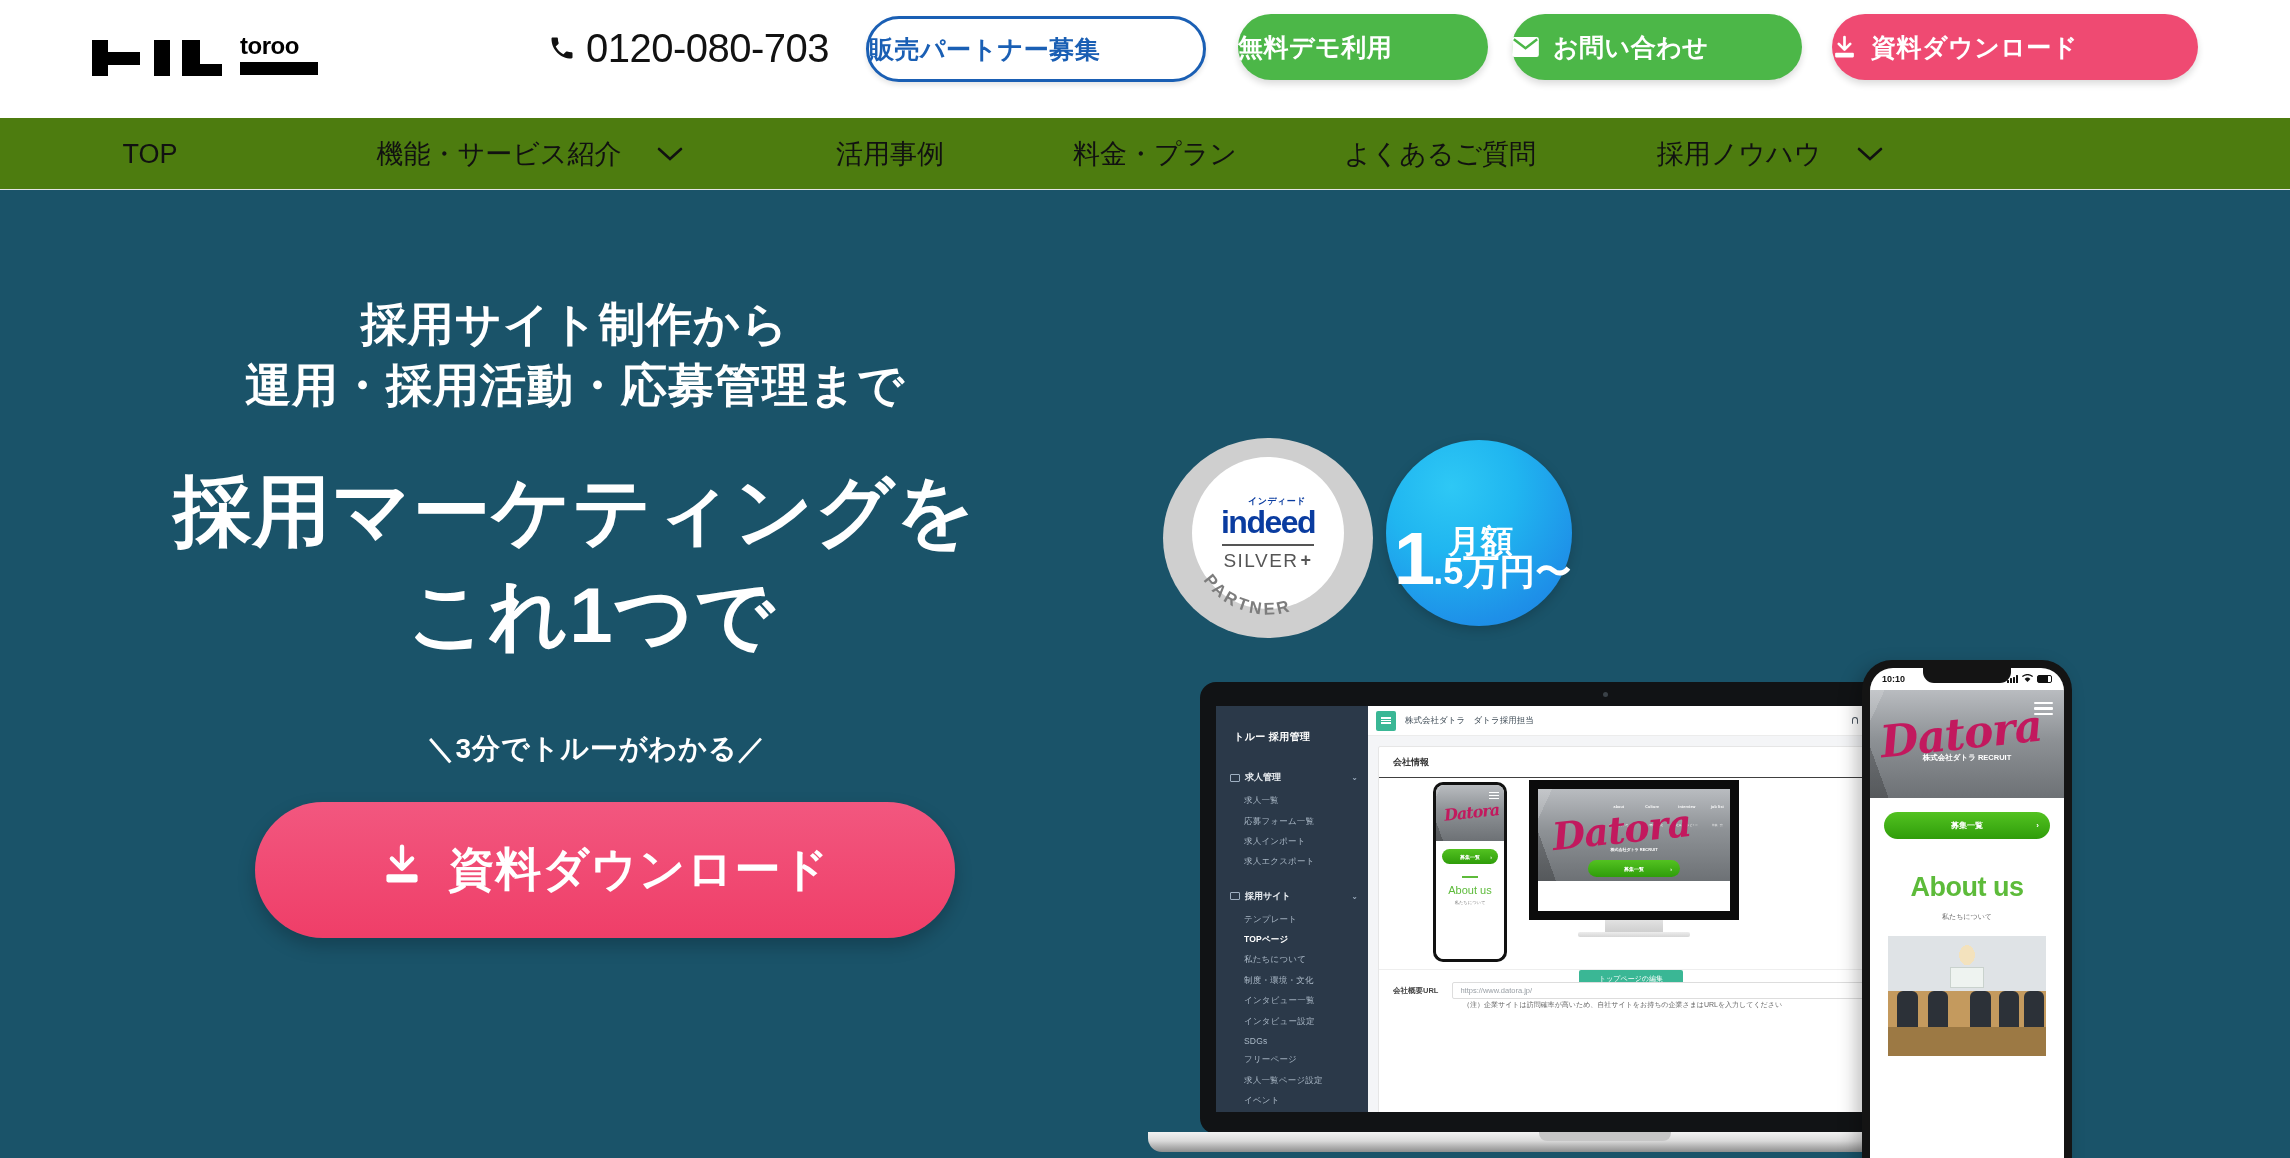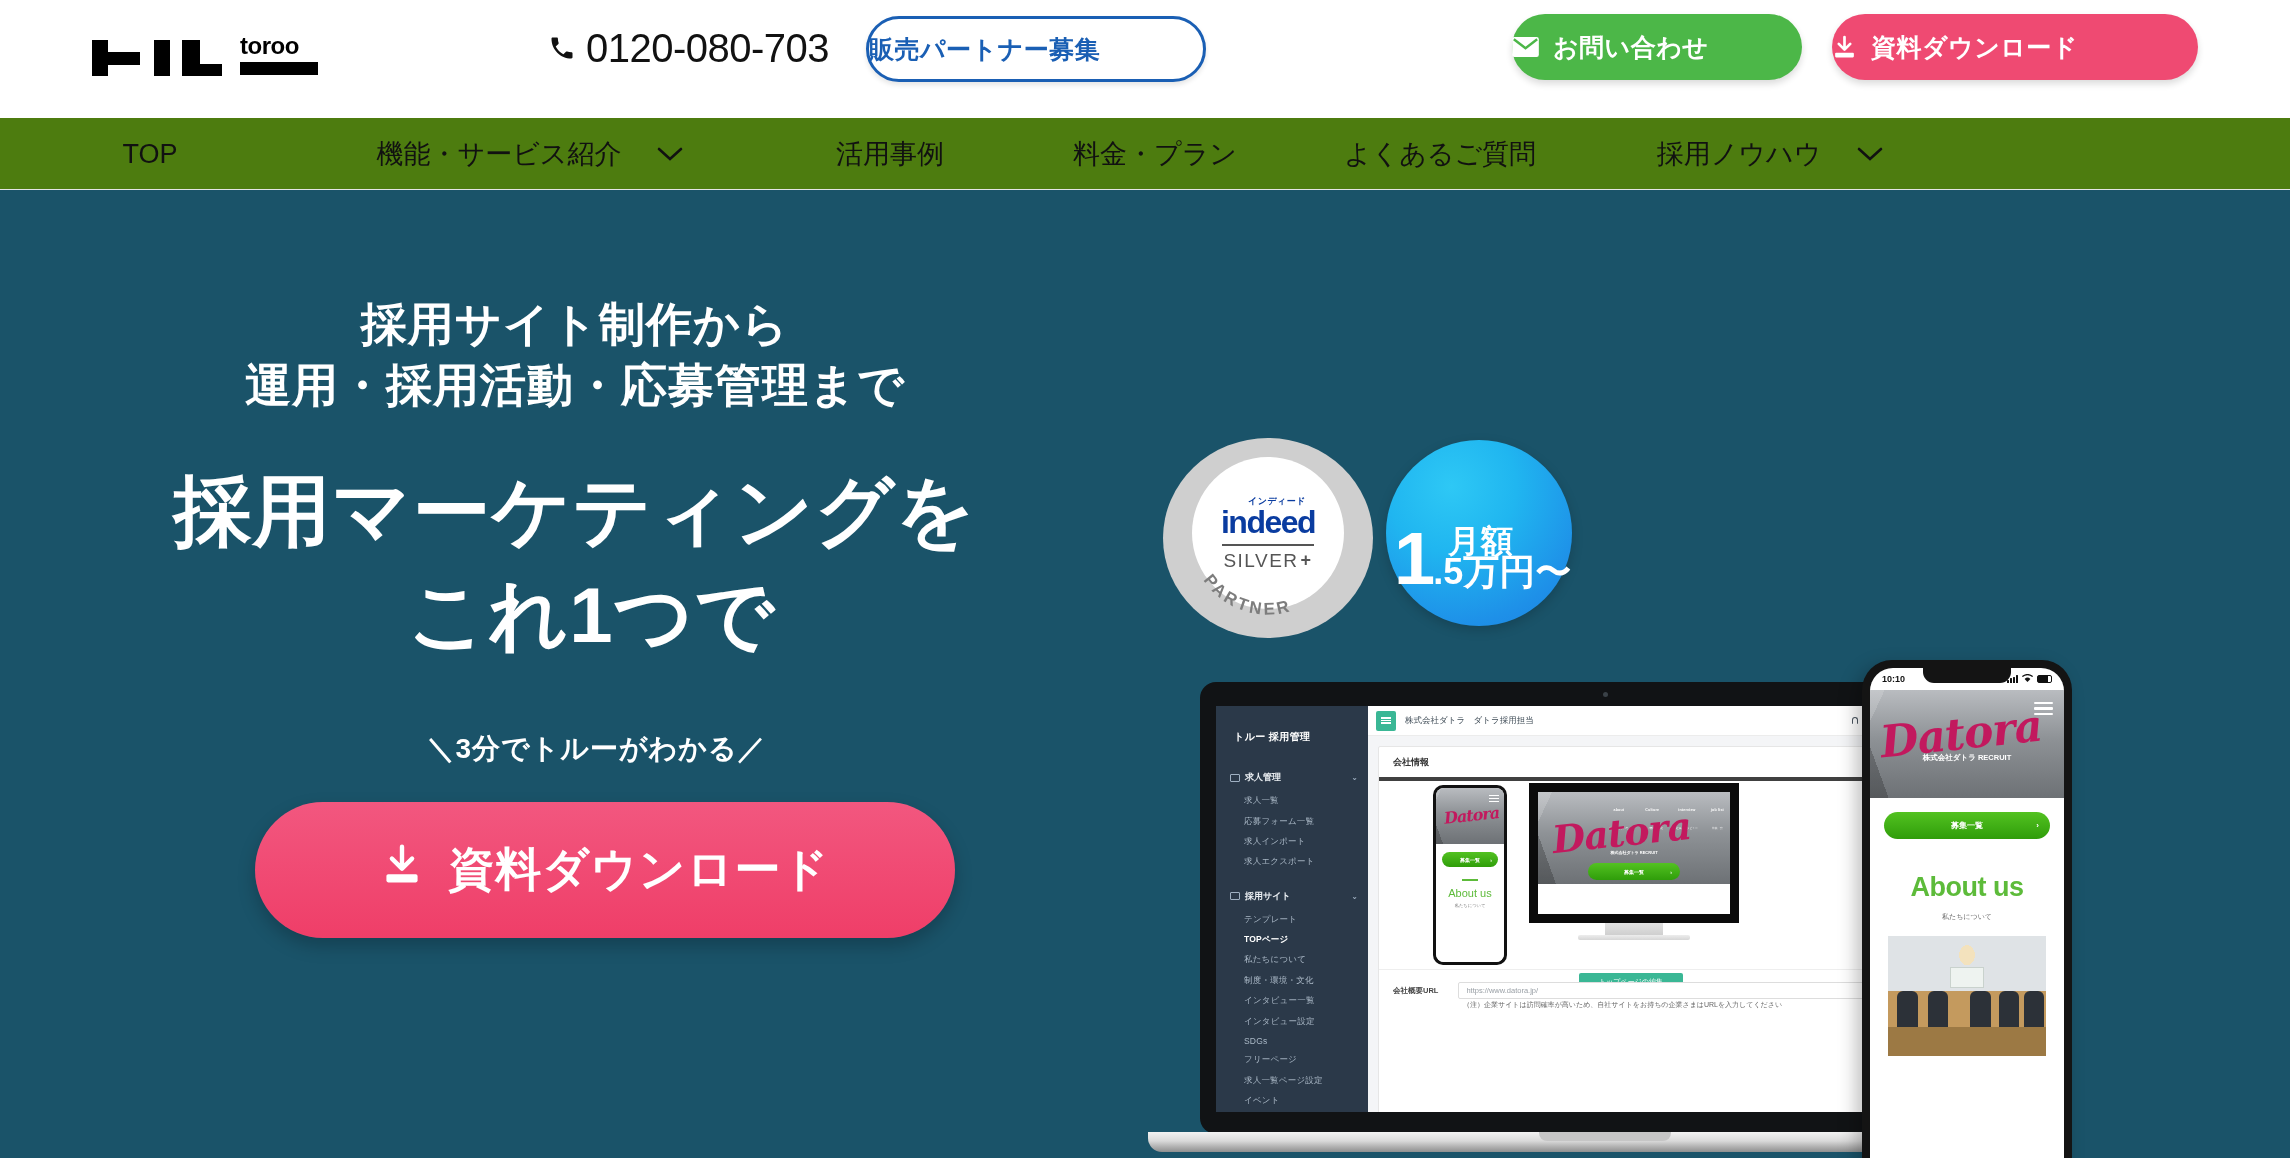--- a/index.html
+++ b/index.html
@@ -254,21 +254,21 @@
   .adm-bell {
     width: 6px; height: 7px; border-radius: 3px 3px 1px 1px;
     border: 1px solid #4a5560; border-bottom: none;
   }
   #adm-card {
     position: absolute; left: 10px; top: 40px; right: -2px; bottom: -2px;
     background: #fff; border: 1px solid #e6e6e6; border-radius: 2px; overflow: hidden;
   }
   #adm-card-head {
     display: flex; align-items: center; padding: 9px 12px 8px 14px;
-    border-bottom: 4px solid #404040;
+    border-bottom: 1px solid #404040;
   }
   #adm-card-title { font-size: 9px; color: #333; font-weight: bold; }
   #adm-card-link {
     margin-left: auto; font-size: 8px; color: #2d7fb8;
     display: flex; align-items: center; gap: 3px; white-space: nowrap;
   }
   #adm-card-link .lb { font-weight: bold; border-bottom: 1px solid #2d7fb8; }
 
   #adm-preview { position: relative; height: 212px; }
 
@@ -342,21 +342,21 @@
     background: linear-gradient(180deg,#ededed,#d6d6d6);
   }
   #adm-editbtn {
     position: absolute; left: 200px; top: 192px; width: 104px; height: 17px;
     background: #3ab795; color: #fff; border-radius: 2px;
     font-size: 7px; display: flex; align-items: center; justify-content: center;
   }
   #adm-urlrow {
     position: absolute; left: 0; right: 0; top: 222px;
     border-top: 1px solid #eee; padding: 12px 14px 0 14px;
-    display: flex; align-items: center; gap: 20px;
+    display: flex; align-items: center; gap: 14px;
   }
   #adm-urllabel { font-size: 7.5px; color: #444; font-weight: bold; white-space: nowrap; }
   #adm-urlinput {
     flex: 1; height: 17px; border: 1px solid #ddd; border-radius: 2px;
     display: flex; align-items: center; padding: 0 7px;
     font-size: 7.5px; color: #9aa0a6; background: #fff;
   }
   #adm-urlnote {
     position: absolute; left: 84px; top: 253px;
     font-size: 7px; color: #666; white-space: nowrap;
@@ -448,20 +448,23 @@
             <path d="M6.6 10.8c1.4 2.8 3.8 5.1 6.6 6.6l2.2-2.2c.3-.3.7-.4 1-.2 1.2.4 2.4.6 3.6.6.6 0 1 .4 1 1V20c0 .6-.4 1-1 1C10.6 21 3 13.4 3 4c0-.6.4-1 1-1h3.5c.6 0 1 .4 1 1 0 1.3.2 2.5.6 3.6.1.4 0 .8-.2 1z"></path>
           </svg>
         </span>
         <span id="phone-number">0120-080-703</span>
       </div>
 
       <div class="hdr-btn" id="btn-partner">
         <span>販売パートナー募集</span>
       </div>
 
+      <div class="hdr-btn" id="btn-demo">
+        <span>無料デモ利用</span>
+      </div>
 
       <div class="hdr-btn" id="btn-contact">
         <span class="ico">
           <svg width="27" height="20" viewBox="0 0 24 18" fill="#fff">
             <rect x="0" y="0" width="24" height="18" rx="2"></rect>
             <path d="M1.5 2 L12 10 L22.5 2" stroke="#4cb748" stroke-width="2.2" fill="none"></path>
           </svg>
         </span>
         <span>お問い合わせ</span>
       </div>

